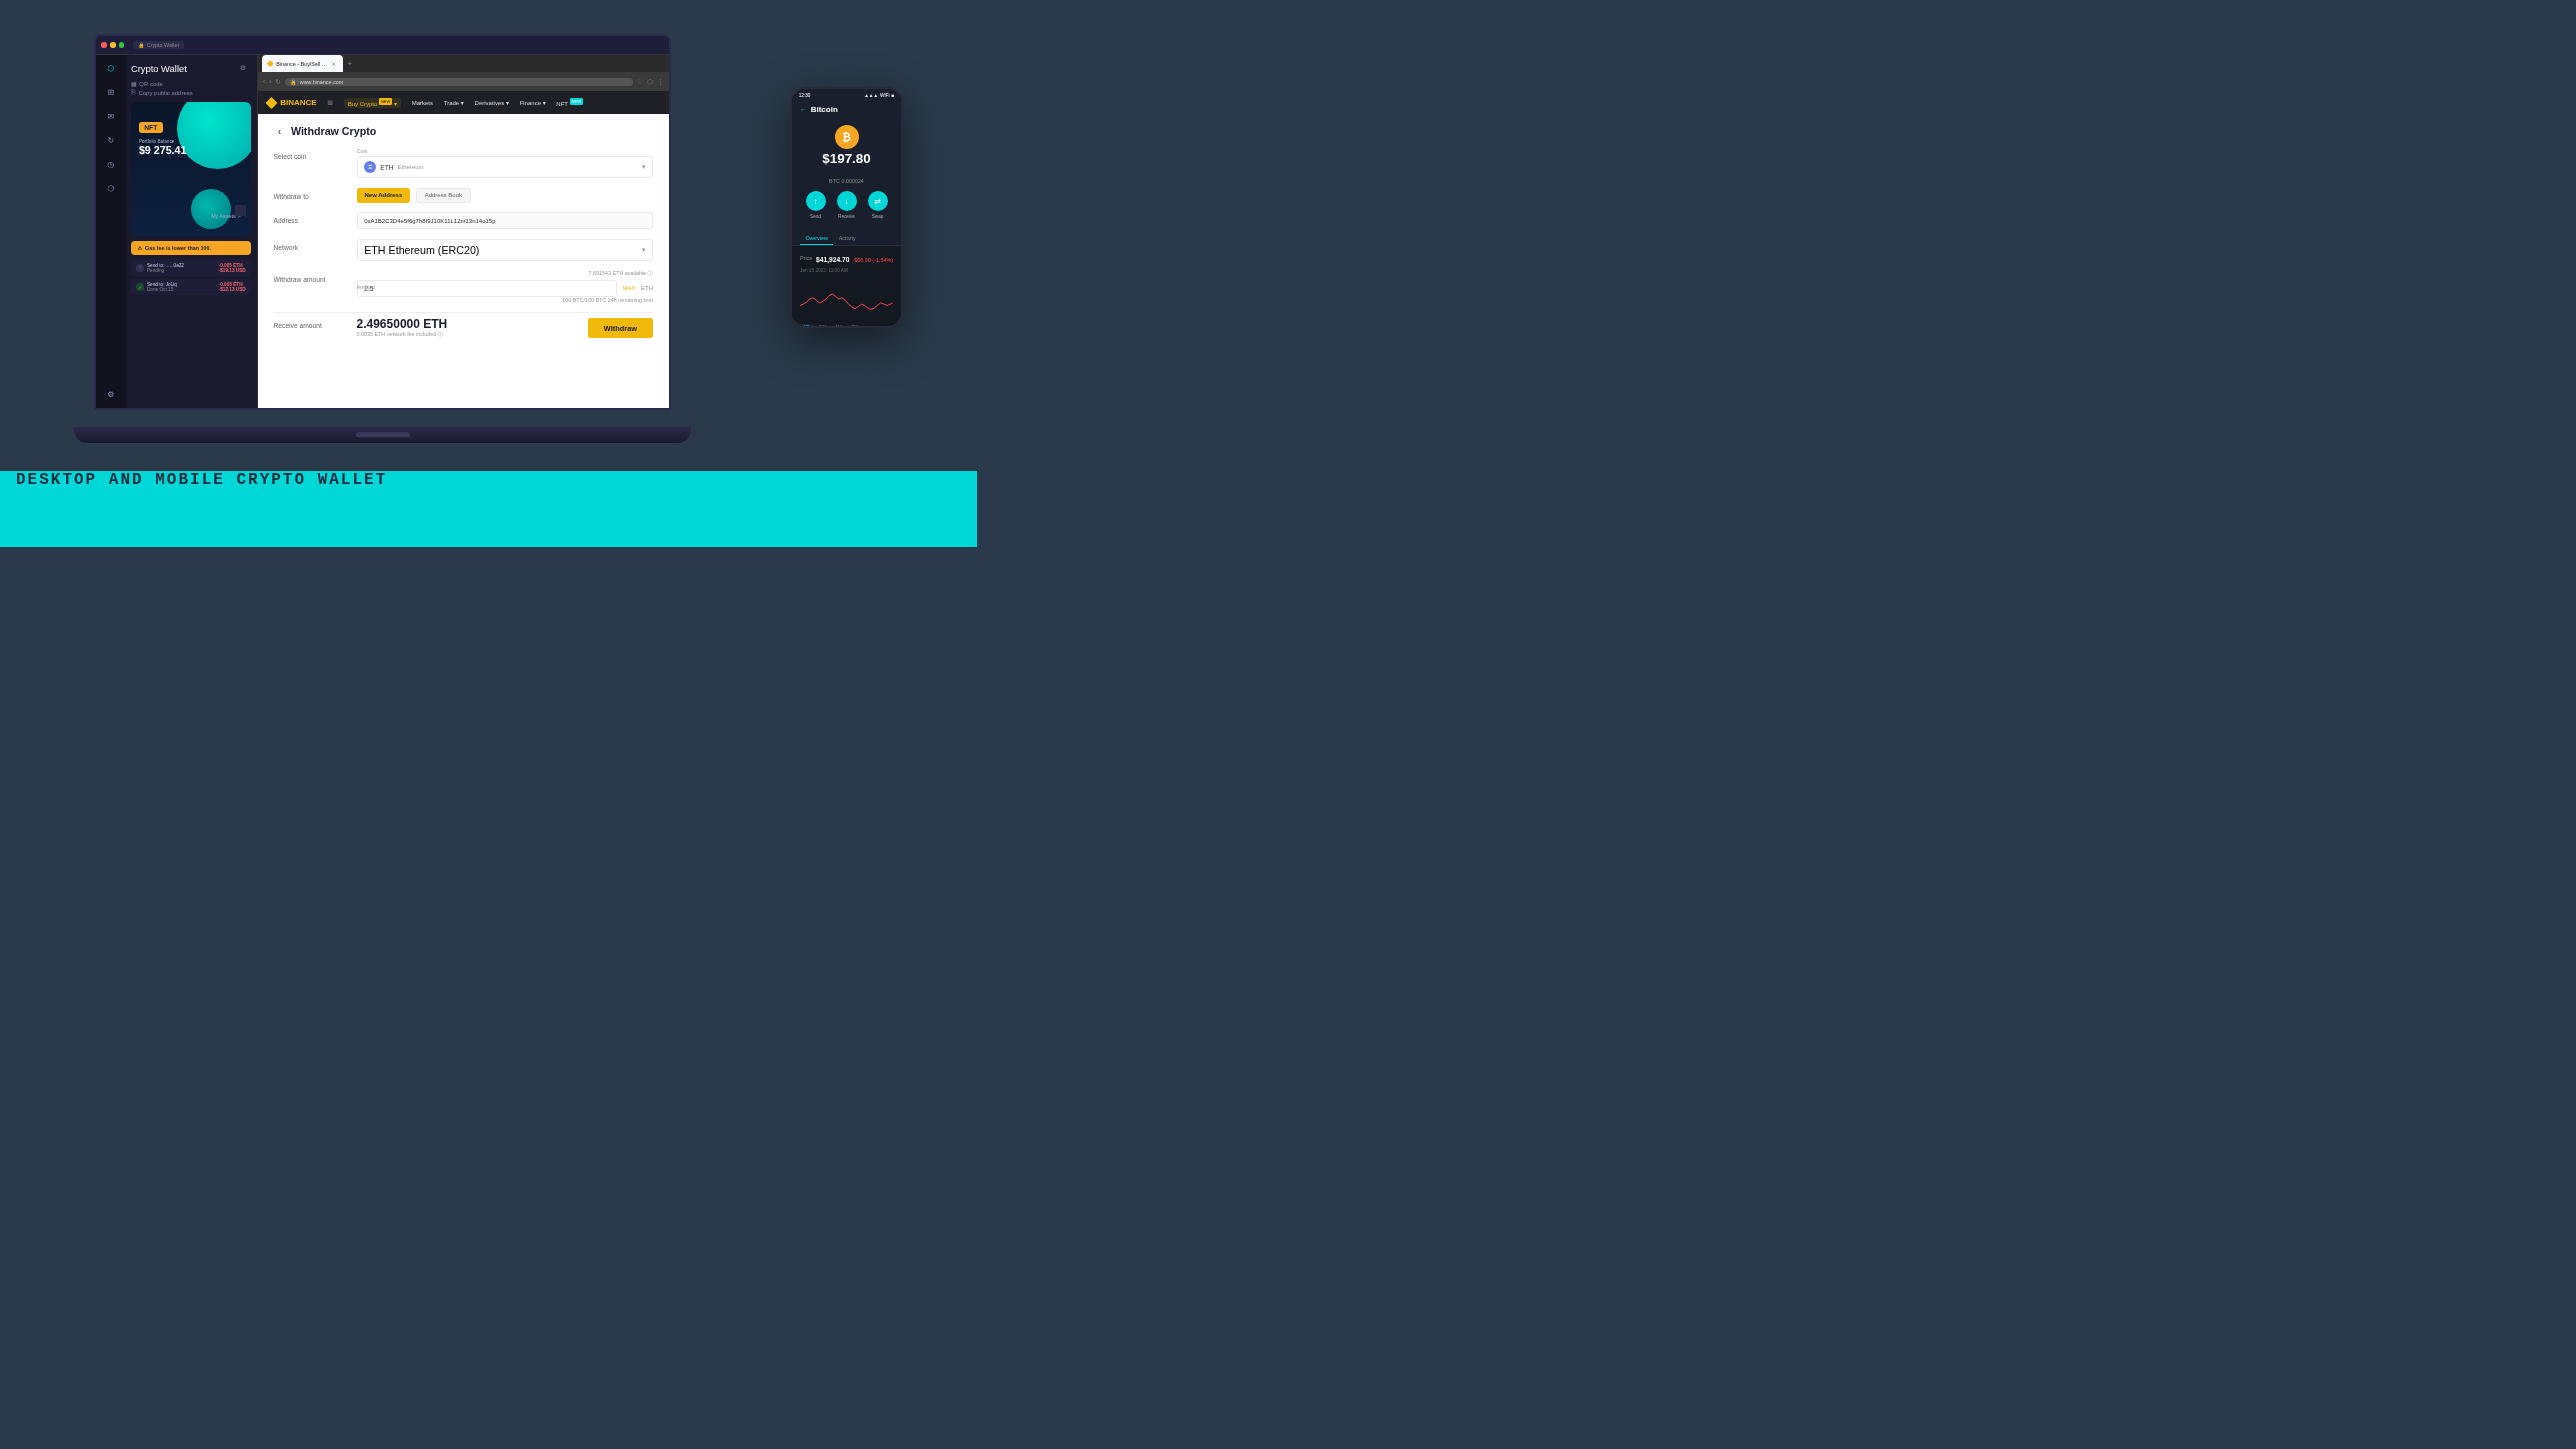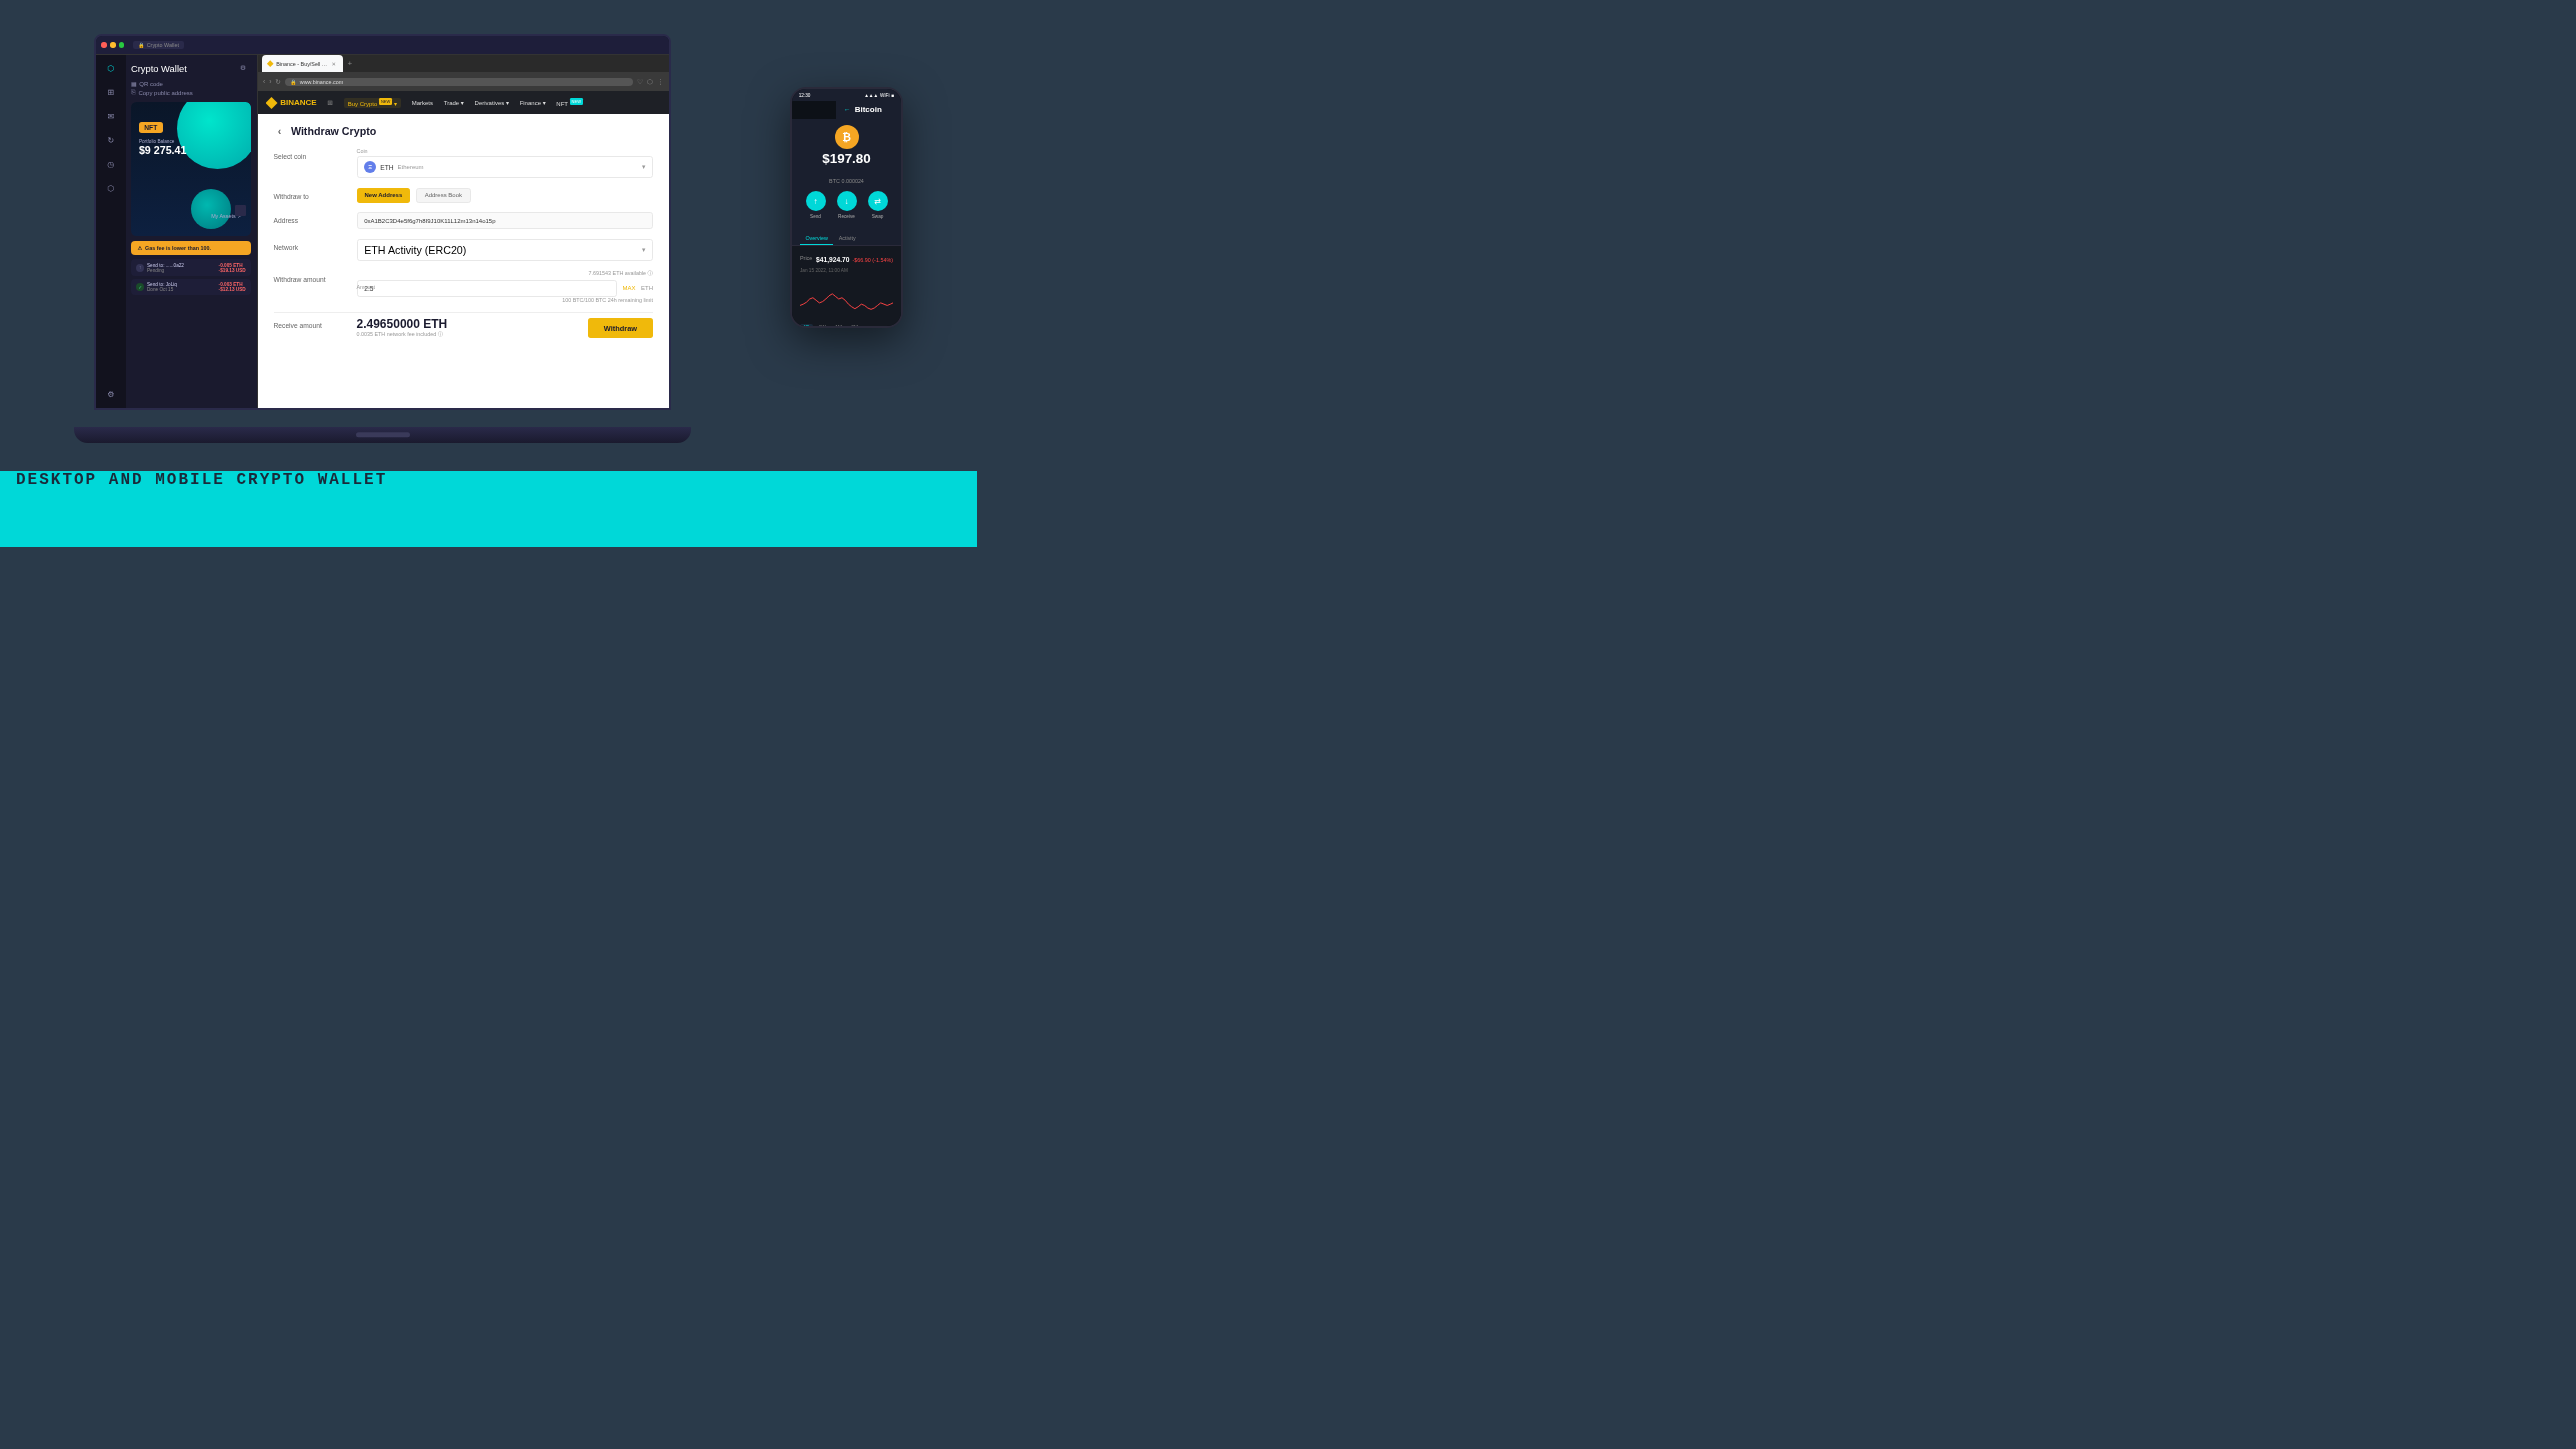--- a/index.html
+++ b/index.html
@@ -577,21 +577,20 @@
       font-size: 4.7px;
       color: #fff;
     }
 
     .phone-header {
       background: #1a1f2e;
       padding: 4px 8px 5.4px;
       display: flex;
       align-items: flex-start;
       gap: 4px;
-      margin-left: 44px;
     }
     .phone-back {
       font-size: 6.7px;
       color: #00d8d8;
       cursor: pointer;
     }
     .phone-title {
       font-size: 8px;
       font-weight: bold;
       color: #fff;
@@ -887,21 +886,21 @@
               <div class="form-label">Address</div>
               <div class="form-field">
                 <input class="address-input" type="text" value="0xA1B2C3D4e5f6g7h8I9J10K11L12m13n14o15p" style="">
               </div>
             </div>
 
             <div class="form-row">
               <div class="form-label">Network</div>
               <div class="form-field">
                 <div class="network-selector">
-                  <span>ETH Activity (ERC20)</span>
+                  <span>ETH Ethereum (ERC20)</span>
                   <span style="color:#999;font-size:6.7px;">▾</span>
                 </div>
               </div>
             </div>
 
             <div class="form-row">
               <div class="form-label">Withdraw amount</div>
               <div class="form-field">
                 <div class="available-info">
                   <span>7.691543 ETH available</span>

